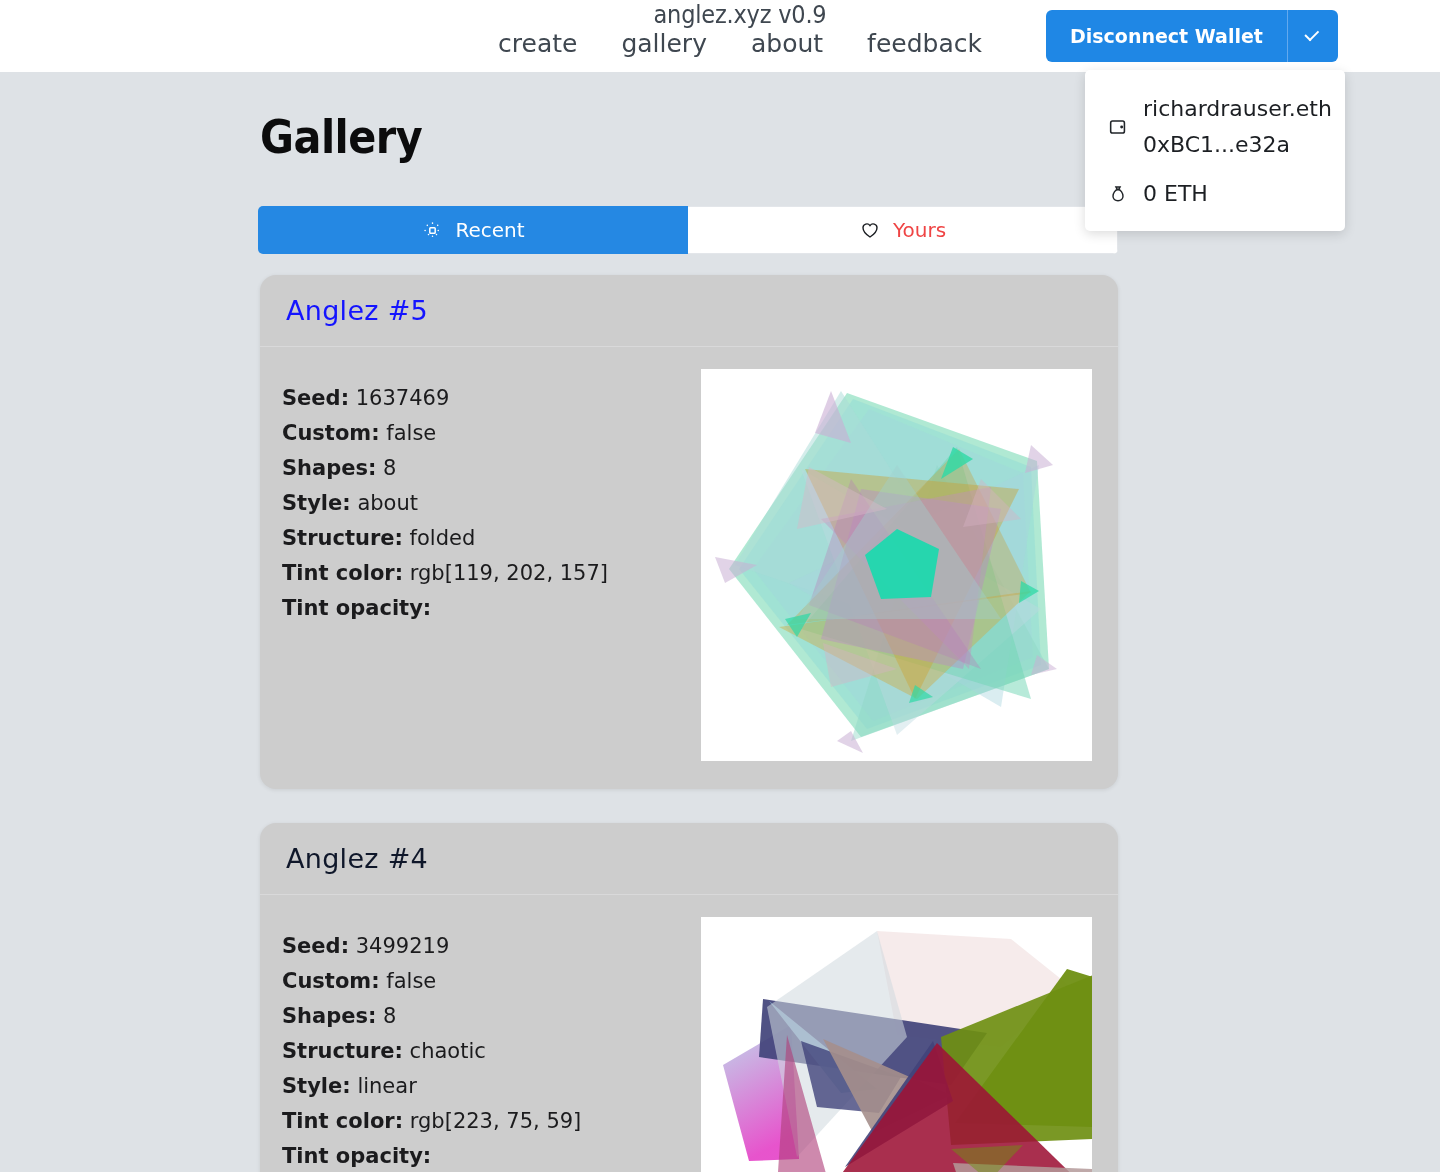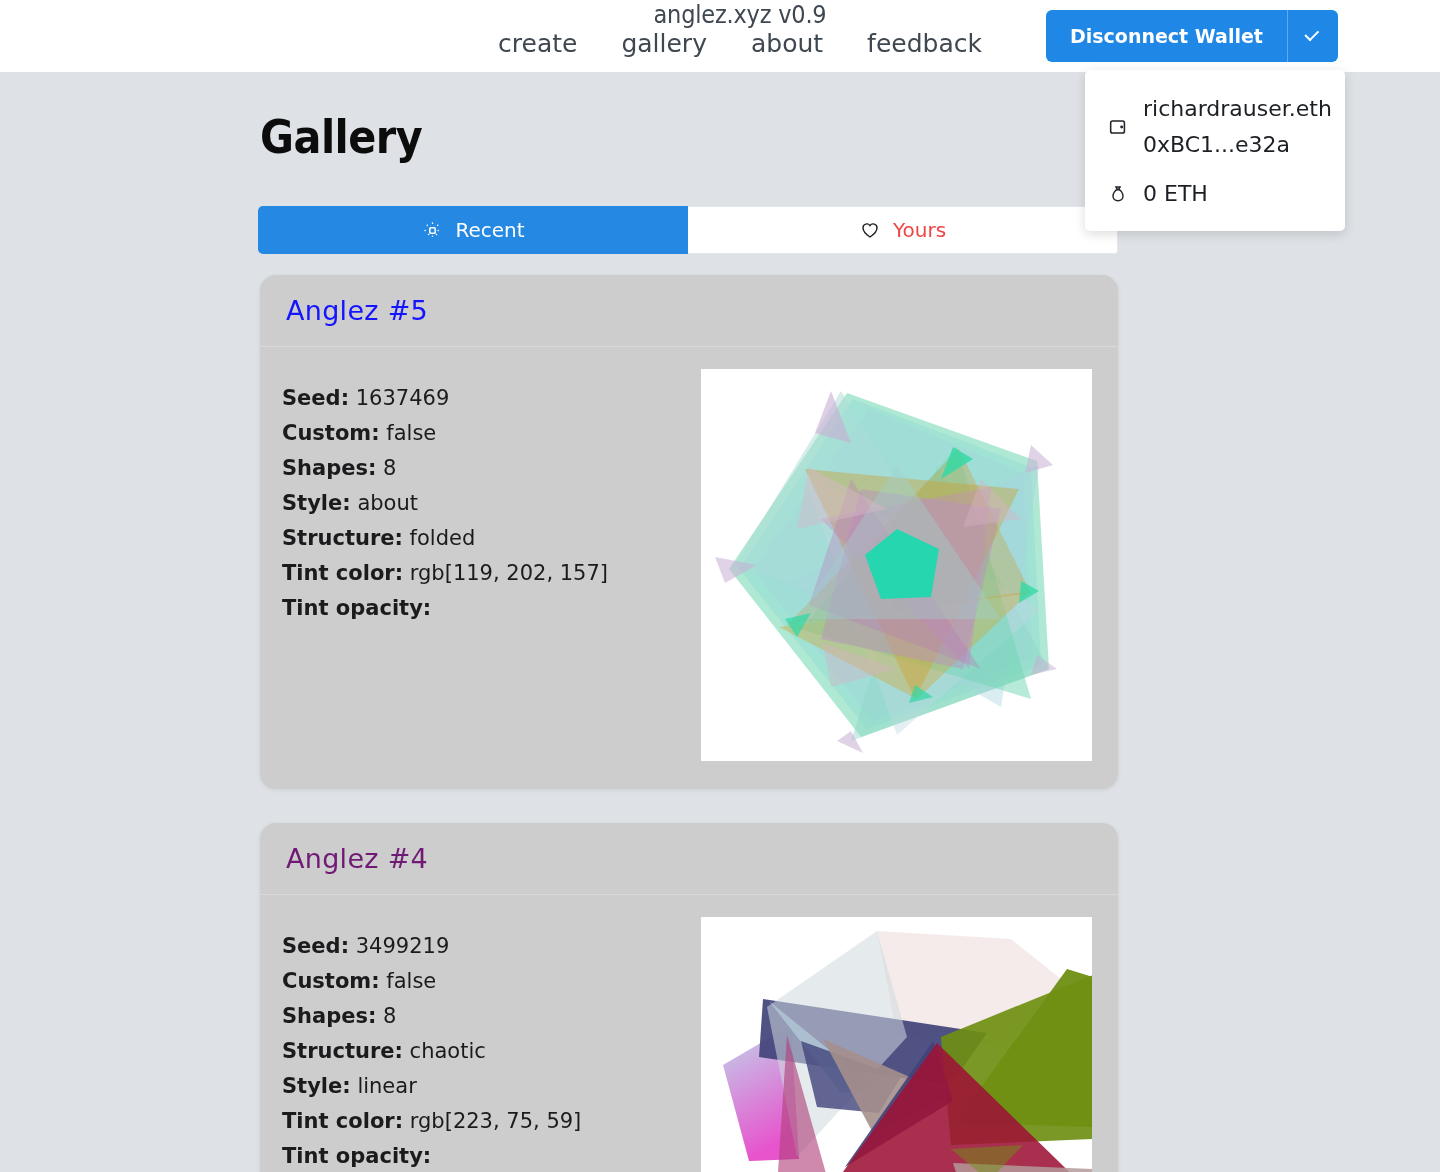--- a/index.html
+++ b/index.html
@@ -144,21 +144,21 @@
     height: 72px;
     display: flex; align-items: center;
     padding-left: 26px;
     border-bottom: 1px solid #d9d9da;
   }
   .card-title {
     font-size: 27px; text-decoration: none; cursor: pointer;
     letter-spacing: .3px;
   }
   .card-title.unvisited { color: #1414ff; }
-  .card-title.visited   { color: #701a75; }
+  .card-title.visited   { color: #0f172a; }
 
   .card-body { display: flex; padding: 22px 26px 28px 22px; }
   .meta { width: 420px; padding-top: 12px; }
   .meta-row {
     font-size: 21px; color: #1b1b1d;
     line-height: 1.67; white-space: nowrap;
   }
   .meta-row b { font-weight: bold; }
   .meta-row span { font-weight: normal; }
 

